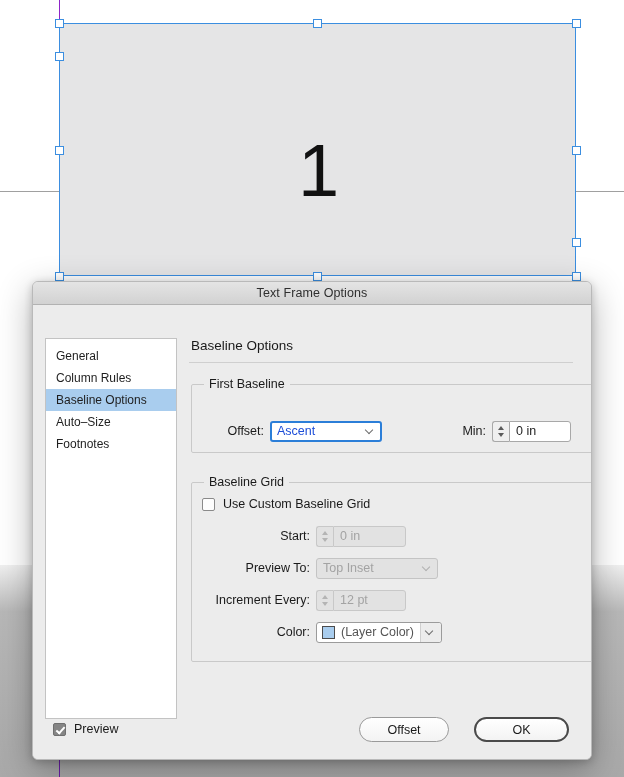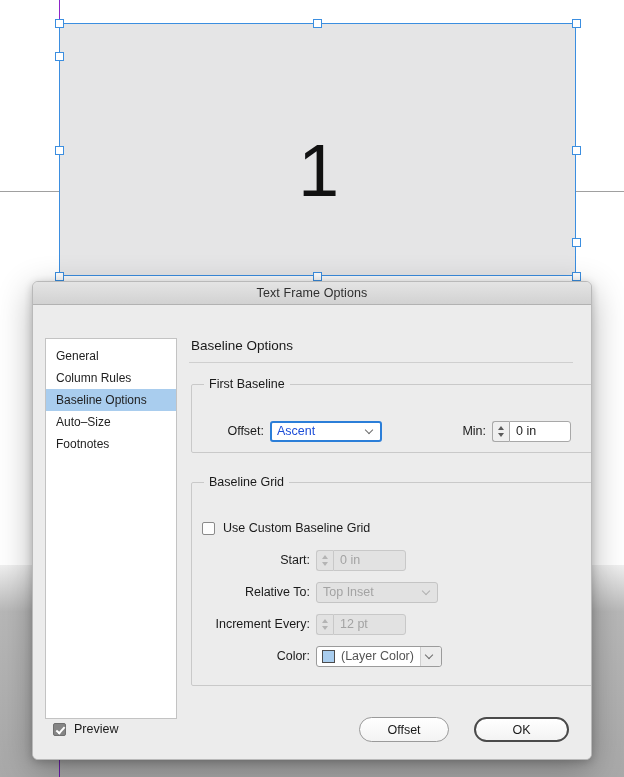--- a/index.html
+++ b/index.html
@@ -416,38 +416,38 @@
               <span class="dn"></span>
             </div>
             <div class="txtinput" style="width:62px;">0 in</div>
           </div>
         </div>
       </fieldset>
 
       <fieldset class="group" style="margin-top:22px; padding-bottom:18px;">
         <legend>Baseline Grid</legend>
 
-        <div class="row" style="margin-top:24px;">
+        <div class="row" style="margin-top:0;">
           <span class="cbox"></span>
           <span class="cb-label">Use Custom Baseline Grid</span>
         </div>
 
         <div class="row" style="margin-top:10px;">
           <div class="lbl" style="width:108px;">Start:</div>
           <div class="numfield" style="margin-left:6px;">
             <div class="stepper disabled">
               <span class="up"></span>
               <span class="dn"></span>
             </div>
             <div class="txtinput disabled" style="width:73px;">0 in</div>
           </div>
         </div>
 
         <div class="row" style="margin-top:10px;">
-          <div class="lbl" style="width:108px;">Relative To:</div>
+          <div class="lbl" style="width:108px;">Preview To:</div>
           <div class="select disabled" style="width:122px; margin-left:6px;">
             <span>Top Inset</span>
             <span class="chev"></span>
           </div>
         </div>
 
         <div class="row" style="margin-top:10px;">
           <div class="lbl" style="width:108px;">Increment Every:</div>
           <div class="numfield" style="margin-left:6px;">
             <div class="stepper disabled">

